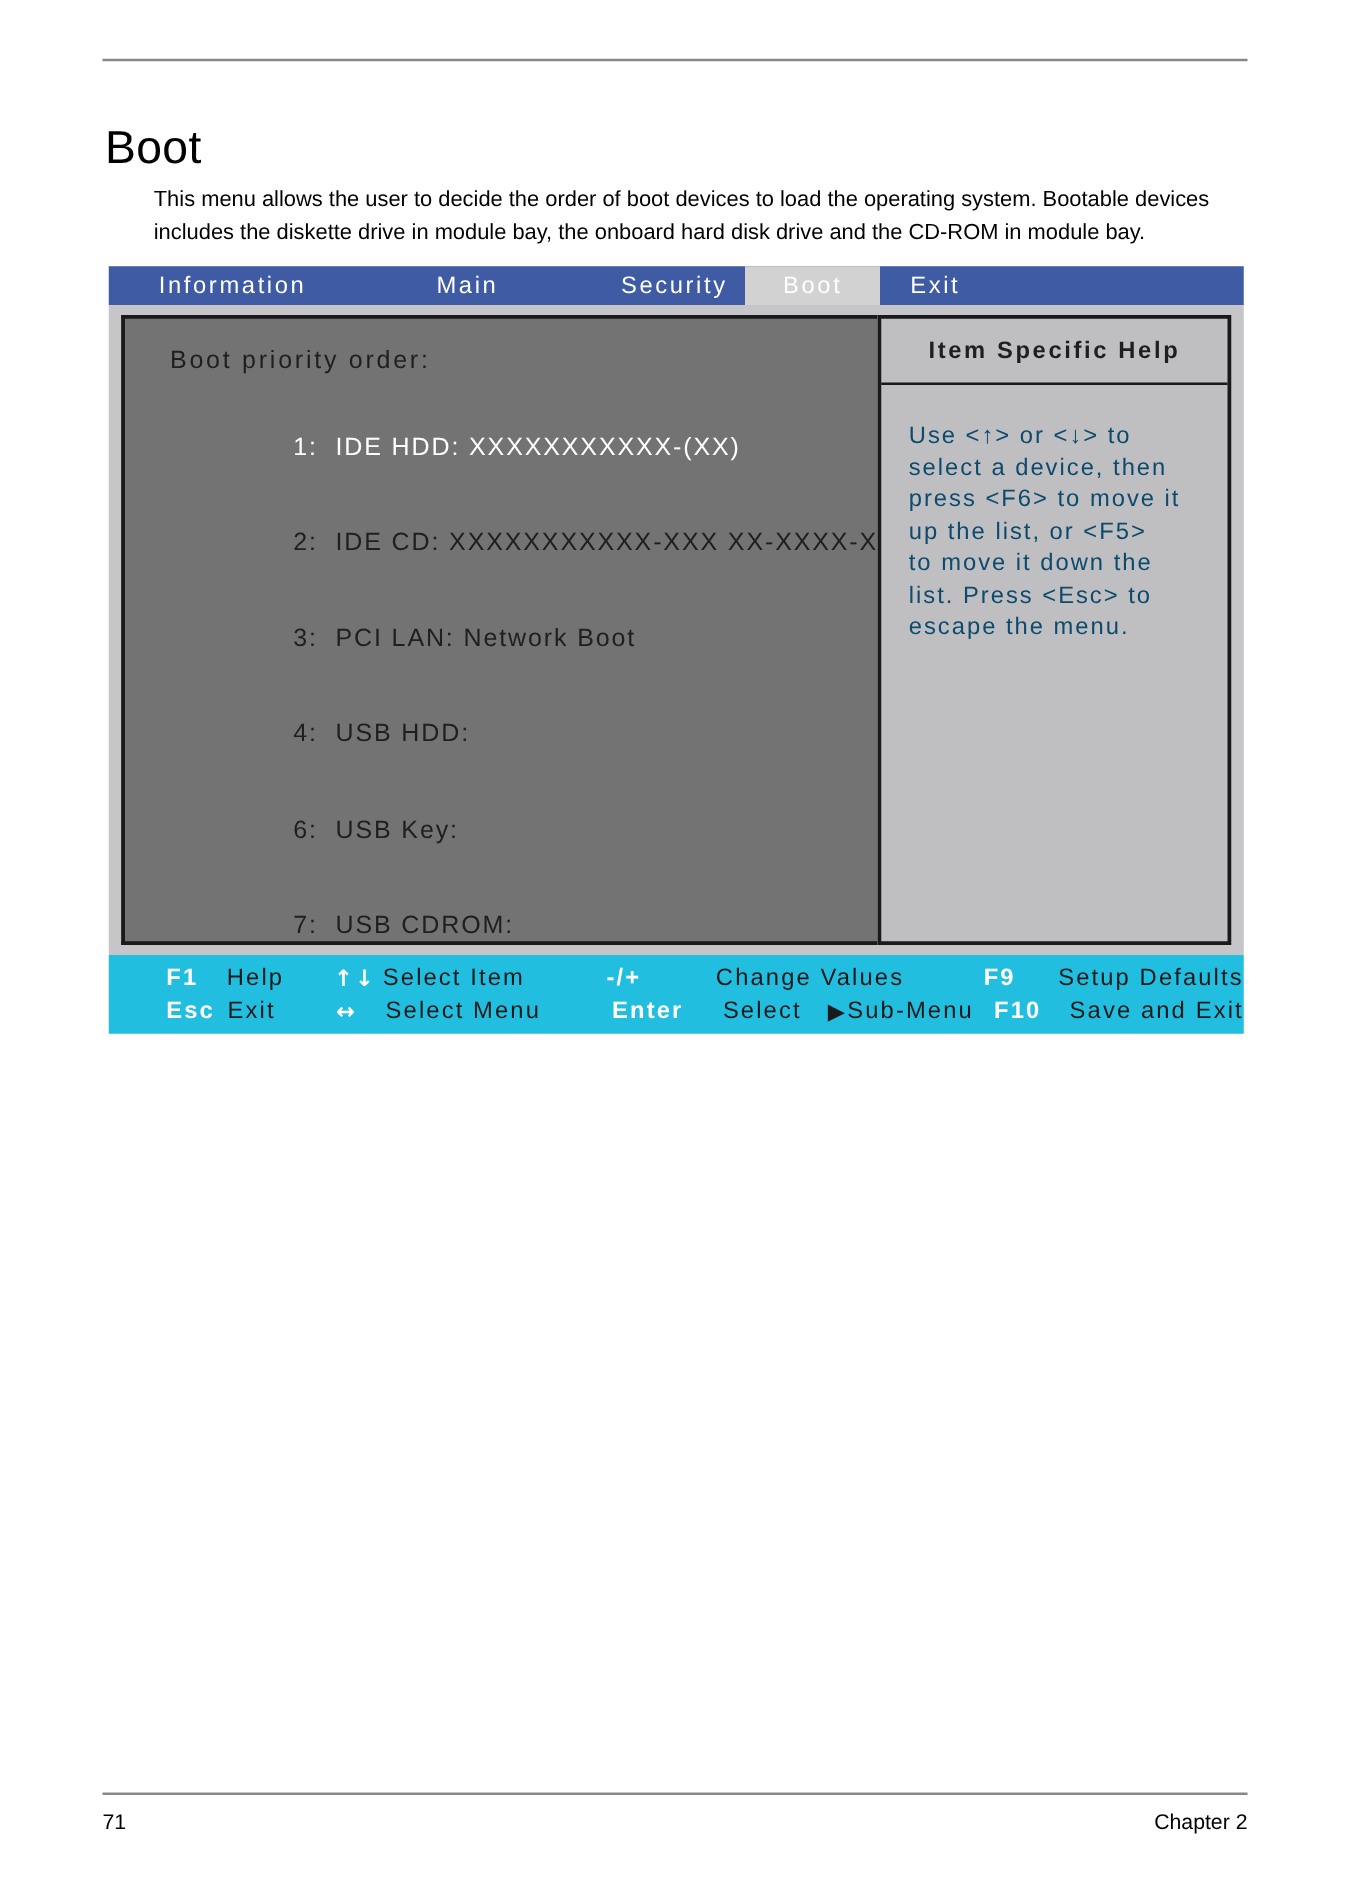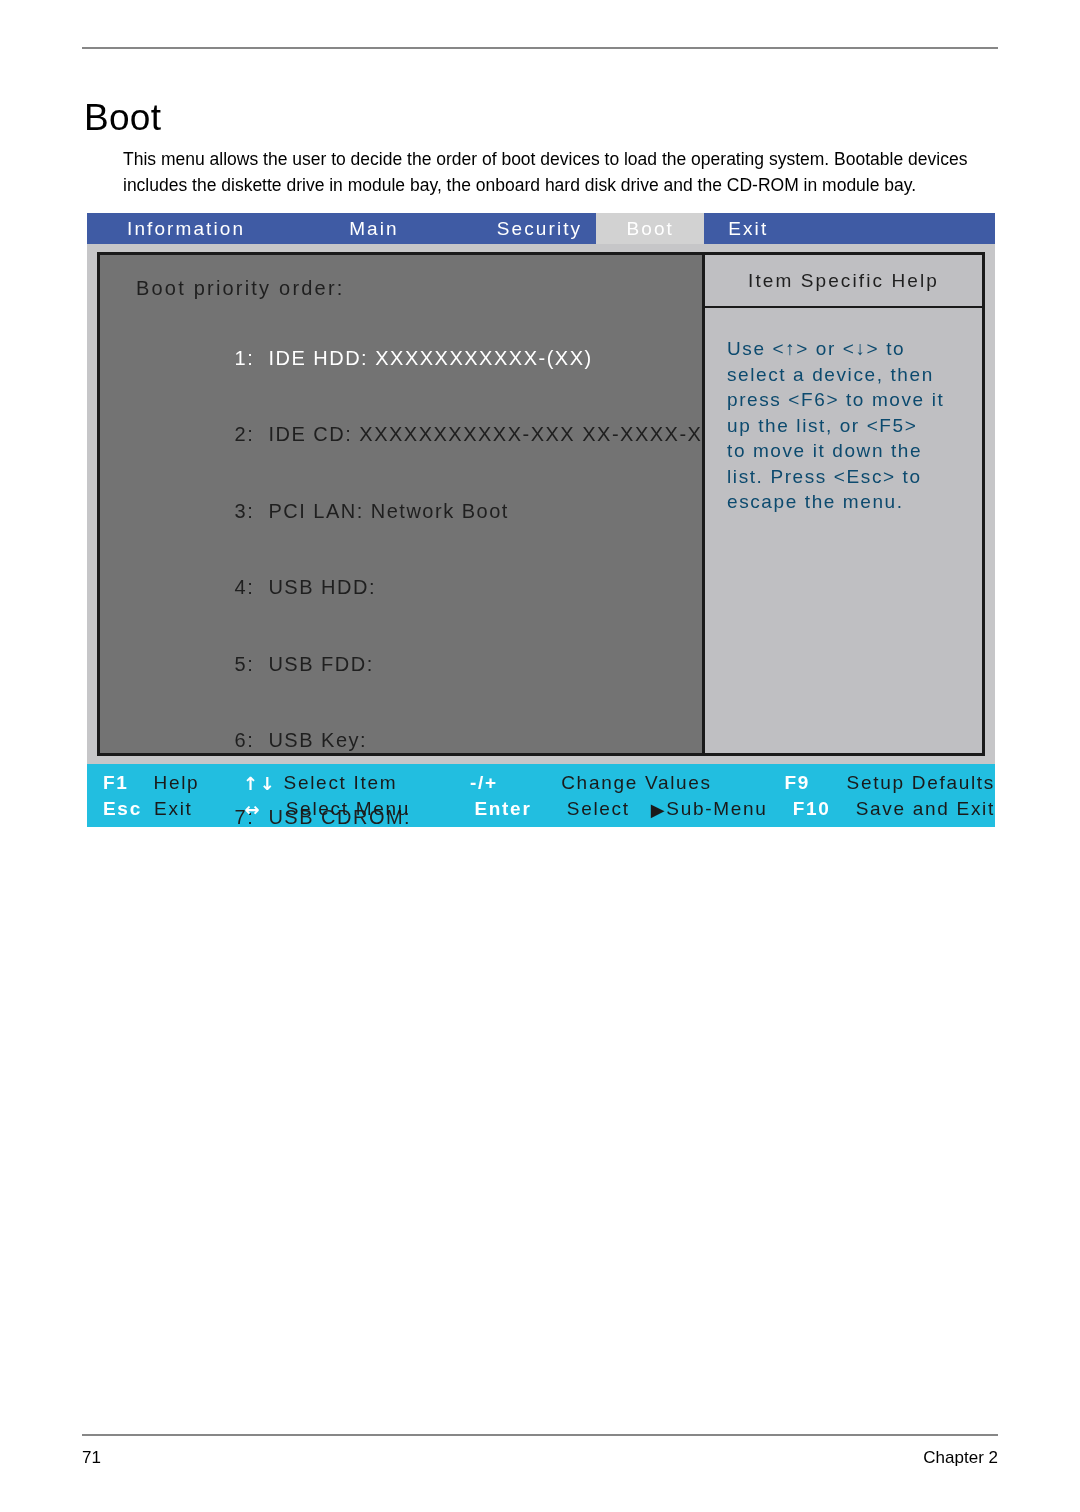--- a/index.html
+++ b/index.html
@@ -141,20 +141,21 @@
   .help-header {
     height: 53px;
     border-bottom: 2px solid #1a1a1a;
     display: flex;
     align-items: center;
     justify-content: center;
     font-size: 19px;
     letter-spacing: 2.1px;
     color: #1f1f1f;
     box-sizing: border-box;
+    font-weight: bold;
   }
   .help-body {
     padding: 28px 0 0 22px;
     font-size: 19px;
     line-height: 25.5px;
     letter-spacing: 1.6px;
     color: #0c4a6e;
   }
   .help-body .hline { white-space: pre; }
 
@@ -178,21 +179,21 @@
   .bios-keybar {
     height: 63px;
     background: #22bee0;
     box-sizing: border-box;
     padding: 6px 0 0 0;
   }
   .key-row {
     display: flex;
     align-items: center;
     height: 26px;
-    padding-left: 16px;
+    padding-left: 46px;
     box-sizing: border-box;
     text-align: center;
   }
   .key-cell {
     display: flex;
     align-items: center;
     font-size: 19px;
     letter-spacing: 1.7px;
     color: #1a1a1a;
     white-space: pre;
@@ -250,23 +251,20 @@
         <div class="boot-row">
           <span>2:</span><span>  </span><span>IDE CD: XXXXXXXXXXX-XXX XX-XXXX-XX</span>
         </div>
         <div class="boot-row">
           <span>3:</span><span>  </span><span>PCI LAN: Network Boot</span>
         </div>
         <div class="boot-row">
           <span>4:</span><span>  </span><span>USB HDD:</span>
         </div>
         <div class="boot-row">
-          <span>5:</span><span>  </span><span>USB FDD:</span>
-        </div>
-        <div class="boot-row">
           <span>6:</span><span>  </span><span>USB Key:</span>
         </div>
         <div class="boot-row">
           <span>7:</span><span>  </span><span>USB CDROM:</span>
         </div>
       </div>
     </div>
 
     <div class="panel-help">
       <div class="help-header">Item Specific Help</div>

